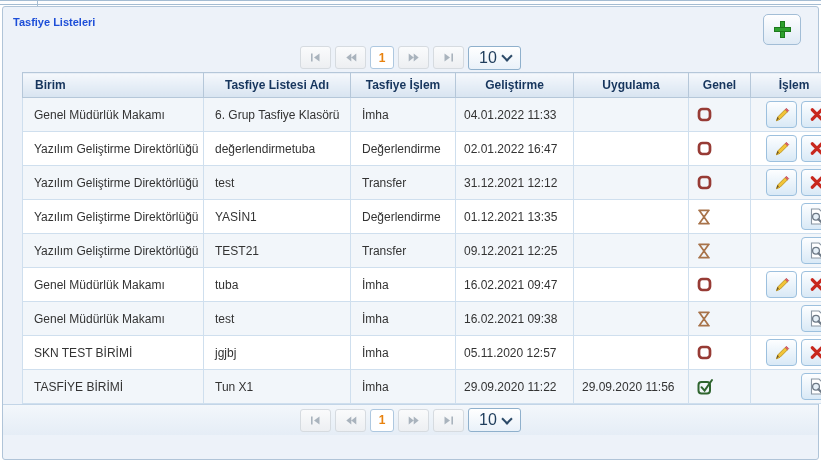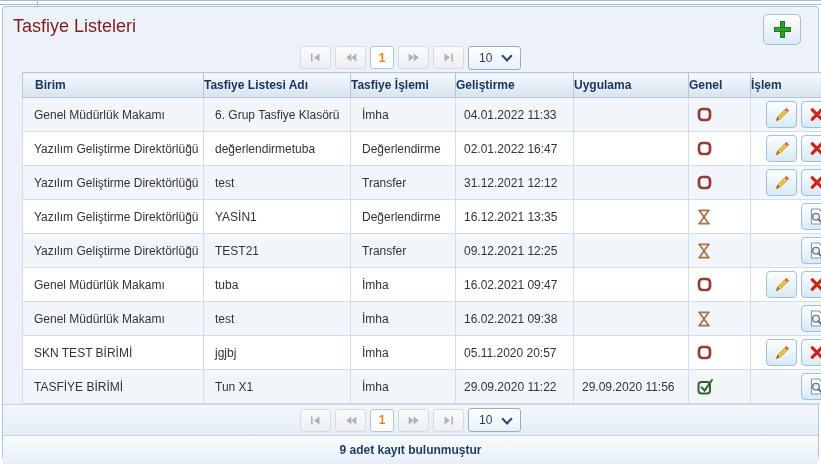--- a/index.html
+++ b/index.html
@@ -9,21 +9,21 @@
   }
   
   .top-strip{position:absolute;top:0;left:0;width:821px;height:5px;background:#fdfdfe;
     border-top:1px solid #a4bcd2;border-bottom:1px solid #a4bcd2;box-sizing:border-box;}
   .top-tick{position:absolute;top:0;left:37px;width:1px;height:5px;background:#a4bcd2;}
 
   
   .panel{position:absolute;top:6px;left:2px;width:817px;height:454px;box-sizing:border-box;
     background:#edf2f9;border:1px solid #b0c4d8;border-radius:3px;}
   .panel-header{position:relative;height:36px;}
-  .panel-title{position:absolute;left:10px;top:9px;font-size:18px;font-weight:normal;color:#7f1d1d;}
+  .panel-title{position:absolute;left:10px;top:9px;font-size:11px;font-weight:bold;color:#1d4ed8;}
   .add-btn{position:absolute;right:17px;top:7px;width:38px;height:31px;box-sizing:border-box;
     border:1px solid #a2bdd6;border-radius:5px;background:linear-gradient(#fefeff,#dfeaf5);
     cursor:pointer;padding:0;}
   .plus{position:relative;display:block;width:17px;height:17px;margin:0 auto;}
   .plus::before{content:"";position:absolute;left:6px;top:0;width:5px;height:17px;
     background:#2ea12e;border:1px solid #1d7a1d;box-sizing:border-box;}
   .plus::after{content:"";position:absolute;left:0;top:6px;width:17px;height:5px;
     background:#2ea12e;border:1px solid #1d7a1d;box-sizing:border-box;}
 
   
@@ -32,29 +32,29 @@
     background:linear-gradient(#f3f7fb,#e5edf6);}
   .pbtn{height:23px;min-width:31px;box-sizing:border-box;border:1px solid #d6dbe0;border-radius:3px;
     background:linear-gradient(#fafbfc,#edeff2);display:flex;align-items:center;justify-content:center;
     padding:0;cursor:default;}
   .pbtn svg{fill:#a9b3bd;}
   .page-current{height:23px;min-width:24px;box-sizing:border-box;border:1px solid #aec8e0;border-radius:3px;
     background:#ffffff;color:#e8820e;font-size:12px;font-weight:bold;
     display:flex;align-items:center;justify-content:center;padding:0 7px;cursor:pointer;}
   .page-size{height:24px;width:53px;box-sizing:border-box;border:1px solid #8fb0cc;
     border-radius:3px;background:linear-gradient(#ffffff,#e9f1f9);display:flex;align-items:center;
-    justify-content:space-between;padding:0 9px 0 10px;color:#1f3d5c;font-size:12px;cursor:pointer;}
+    justify-content:space-between;padding:0 9px 0 10px;color:#1f3d5c;font-size:16px;cursor:pointer;}
   .chev{width:6px;height:6px;border-right:2px solid #2c4a68;border-bottom:2px solid #2c4a68;
     transform:rotate(45deg);margin-top:-3px;}
 
   
   table{width:100%;border-collapse:collapse;table-layout:fixed;background:#fff;margin-left:19px;}
   thead th{height:24px;background:linear-gradient(#f5f8fc,#d8e4f1);
     border:1px solid #b5c7d9;font-size:12px;font-weight:bold;color:#16355d;
-    text-align:left;padding:0;}
+    text-align:center;padding:0;}
   thead th.left{text-align:left;padding-left:12px;}
   tbody td{height:33px;border:1px solid #cfdfee;font-size:12px;color:#333333;
     padding:0 8px;overflow:hidden;white-space:nowrap;}
   tbody tr:nth-child(odd){background:#f2f6fa;}
   tbody tr:nth-child(even){background:#ffffff;}
   td.left{text-align:left;padding-left:11px;}
   td.center{}
   td.actions{text-align:right;padding-right:5px;}
   .st{display:inline-block;vertical-align:middle;line-height:0;}
   .action-btn{width:31px;height:27px;box-sizing:border-box;border:1px solid #9cc0de;border-radius:4px;
@@ -120,21 +120,21 @@
         <col style="width:105px">
       <col style="width:118px">
         <col style="width:115px">
         <col style="width:62px">
         <col style="width:87px">
     </colgroup>
     <thead>
       <tr>
         <th class="left">Birim</th>
         <th>Tasfiye Listesi Adı</th>
-        <th>Tasfiye İşlemi</th>
+        <th>Tasfiye İşlem</th>
         <th>Geliştirme</th>
         <th>Uygulama</th>
         <th>Genel</th>
         <th>İşlem</th>
       </tr>
     </thead>
     <tbody>
         <tr>
           <td class="left">Genel Müdürlük Makamı</td>
           <td class="left">6. Grup Tasfiye Klasörü</td>
@@ -183,21 +183,21 @@
                   <path d="M12.2 3.5 L14.5 5.8 L15.7 4.6 L13.4 2.3 Z" fill="#e2606a" stroke="#b84a52" stroke-width="0.7"></path>
                   <path d="M3.4 14.8 L4.7 11 L5.9 12.2 Z" fill="#54432a"></path>
                 </svg></span></button><button class="action-btn"><span class="st"><svg width="16" height="15" viewBox="0 0 16 15">
                   <path d="M3.4 2.8 L12.6 12.2 M12.6 2.8 L3.4 12.2" fill="none" stroke="#c8281e" stroke-width="3.3" stroke-linecap="round"></path>
                 </svg></span></button></td>
         </tr>
         <tr>
           <td class="left">Yazılım Geliştirme Direktörlüğü</td>
           <td class="left">YASİN1</td>
           <td class="left">Değerlendirme</td>
-          <td class="center">16.12.2021 13:35</td>
+          <td class="center">01.12.2021 13:35</td>
           <td class="center"></td>
           <td class="center"><span class="st"><svg width="14" height="16" viewBox="0 0 14 16">
                 <path d="M2 1.3 h10 M2 14.7 h10 M2.7 2 L11.3 14 M11.3 2 L2.7 14" fill="none" stroke="#a8734a" stroke-width="1.7" stroke-linecap="round"></path>
               </svg></span></td>
           <td class="actions"><span class="act-spacer"></span><button class="action-btn"><span class="st"><svg width="19" height="19" viewBox="0 0 19 19">
                   <path d="M4.5 2 h7.5 l3 3 v12 h-10.5 z" fill="#ffffff" stroke="#8a96a2" stroke-width="1.1"></path>
                   <circle cx="9" cy="9.7" r="3.4" fill="#dce9f4" fill-opacity="0.75" stroke="#6d7986" stroke-width="1.3"></circle>
                   <path d="M11.4 12.2 L14.4 15.2" fill="none" stroke="#6d7986" stroke-width="2.2" stroke-linecap="round"></path>
                 </svg></span></button></td>
         </tr>
@@ -245,21 +245,21 @@
           <td class="actions"><span class="act-spacer"></span><button class="action-btn"><span class="st"><svg width="19" height="19" viewBox="0 0 19 19">
                   <path d="M4.5 2 h7.5 l3 3 v12 h-10.5 z" fill="#ffffff" stroke="#8a96a2" stroke-width="1.1"></path>
                   <circle cx="9" cy="9.7" r="3.4" fill="#dce9f4" fill-opacity="0.75" stroke="#6d7986" stroke-width="1.3"></circle>
                   <path d="M11.4 12.2 L14.4 15.2" fill="none" stroke="#6d7986" stroke-width="2.2" stroke-linecap="round"></path>
                 </svg></span></button></td>
         </tr>
         <tr>
           <td class="left">SKN TEST BİRİMİ</td>
           <td class="left">jgjbj</td>
           <td class="left">İmha</td>
-          <td class="center">05.11.2020 20:57</td>
+          <td class="center">05.11.2020 12:57</td>
           <td class="center"></td>
           <td class="center"><span class="st"><svg width="15" height="15" viewBox="0 0 15 15">
                 <rect x="2" y="2" width="11" height="11" rx="3.4" fill="none" stroke="#973b35" stroke-width="2.7"></rect>
               </svg></span></td>
           <td class="actions"><button class="action-btn"><span class="st"><svg width="18" height="18" viewBox="0 0 18 18">
                   <path d="M3.4 14.8 L4.7 11 L12.2 3.5 L14.5 5.8 L7 13.3 Z" fill="#f2c437" stroke="#bb931f" stroke-width="0.9"></path>
                   <path d="M12.2 3.5 L14.5 5.8 L15.7 4.6 L13.4 2.3 Z" fill="#e2606a" stroke="#b84a52" stroke-width="0.7"></path>
                   <path d="M3.4 14.8 L4.7 11 L5.9 12.2 Z" fill="#54432a"></path>
                 </svg></span></button><button class="action-btn"><span class="st"><svg width="16" height="15" viewBox="0 0 16 15">
                   <path d="M3.4 2.8 L12.6 12.2 M12.6 2.8 L3.4 12.2" fill="none" stroke="#c8281e" stroke-width="3.3" stroke-linecap="round"></path>
@@ -307,17 +307,14 @@
             <rect x="8.4" y="0.5" width="1.6" height="8"></rect>
             <path d="M1.5 0.5 L7 4.5 L1.5 8.5 Z"></path>
           </svg></span>
       </button>
     <div class="page-size">
       <span>10</span>
       <span class="chev"></span>
     </div>
   </div>
 
-  <div class="footer-band">
-    <span>9 adet kayıt bulunmuştur</span>
-  </div>
 
 </div>
 
 </body></html>

